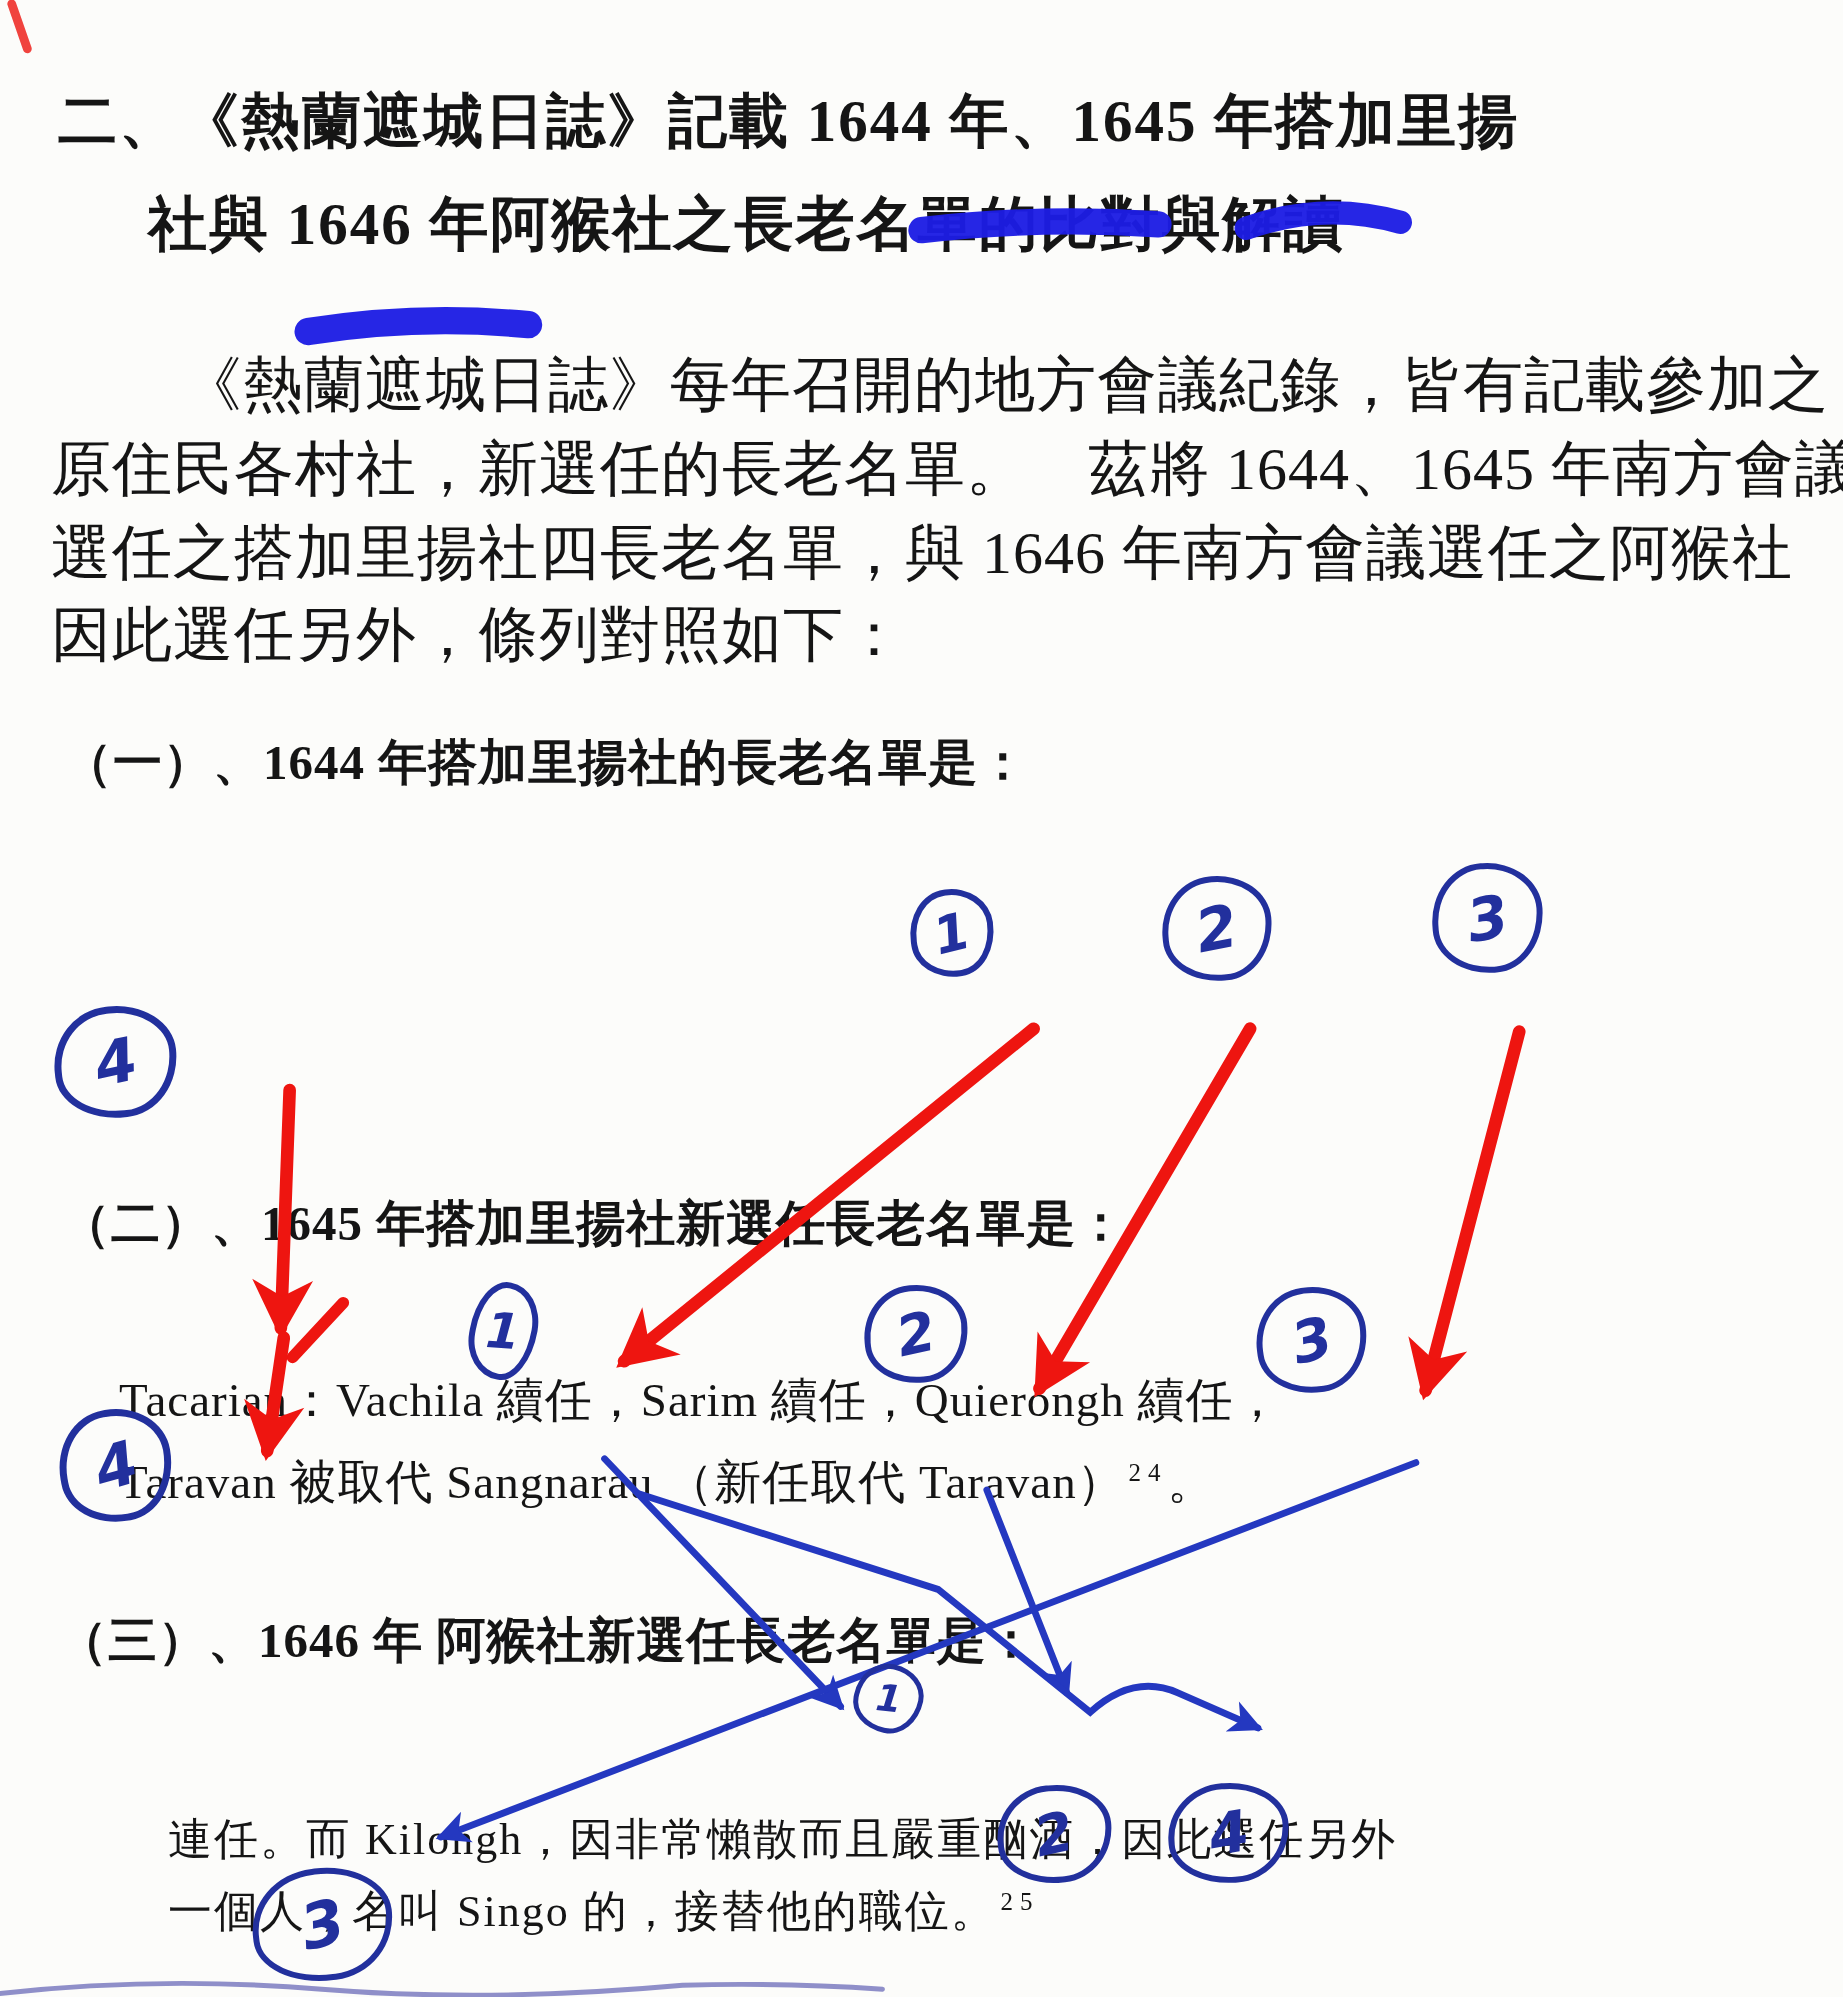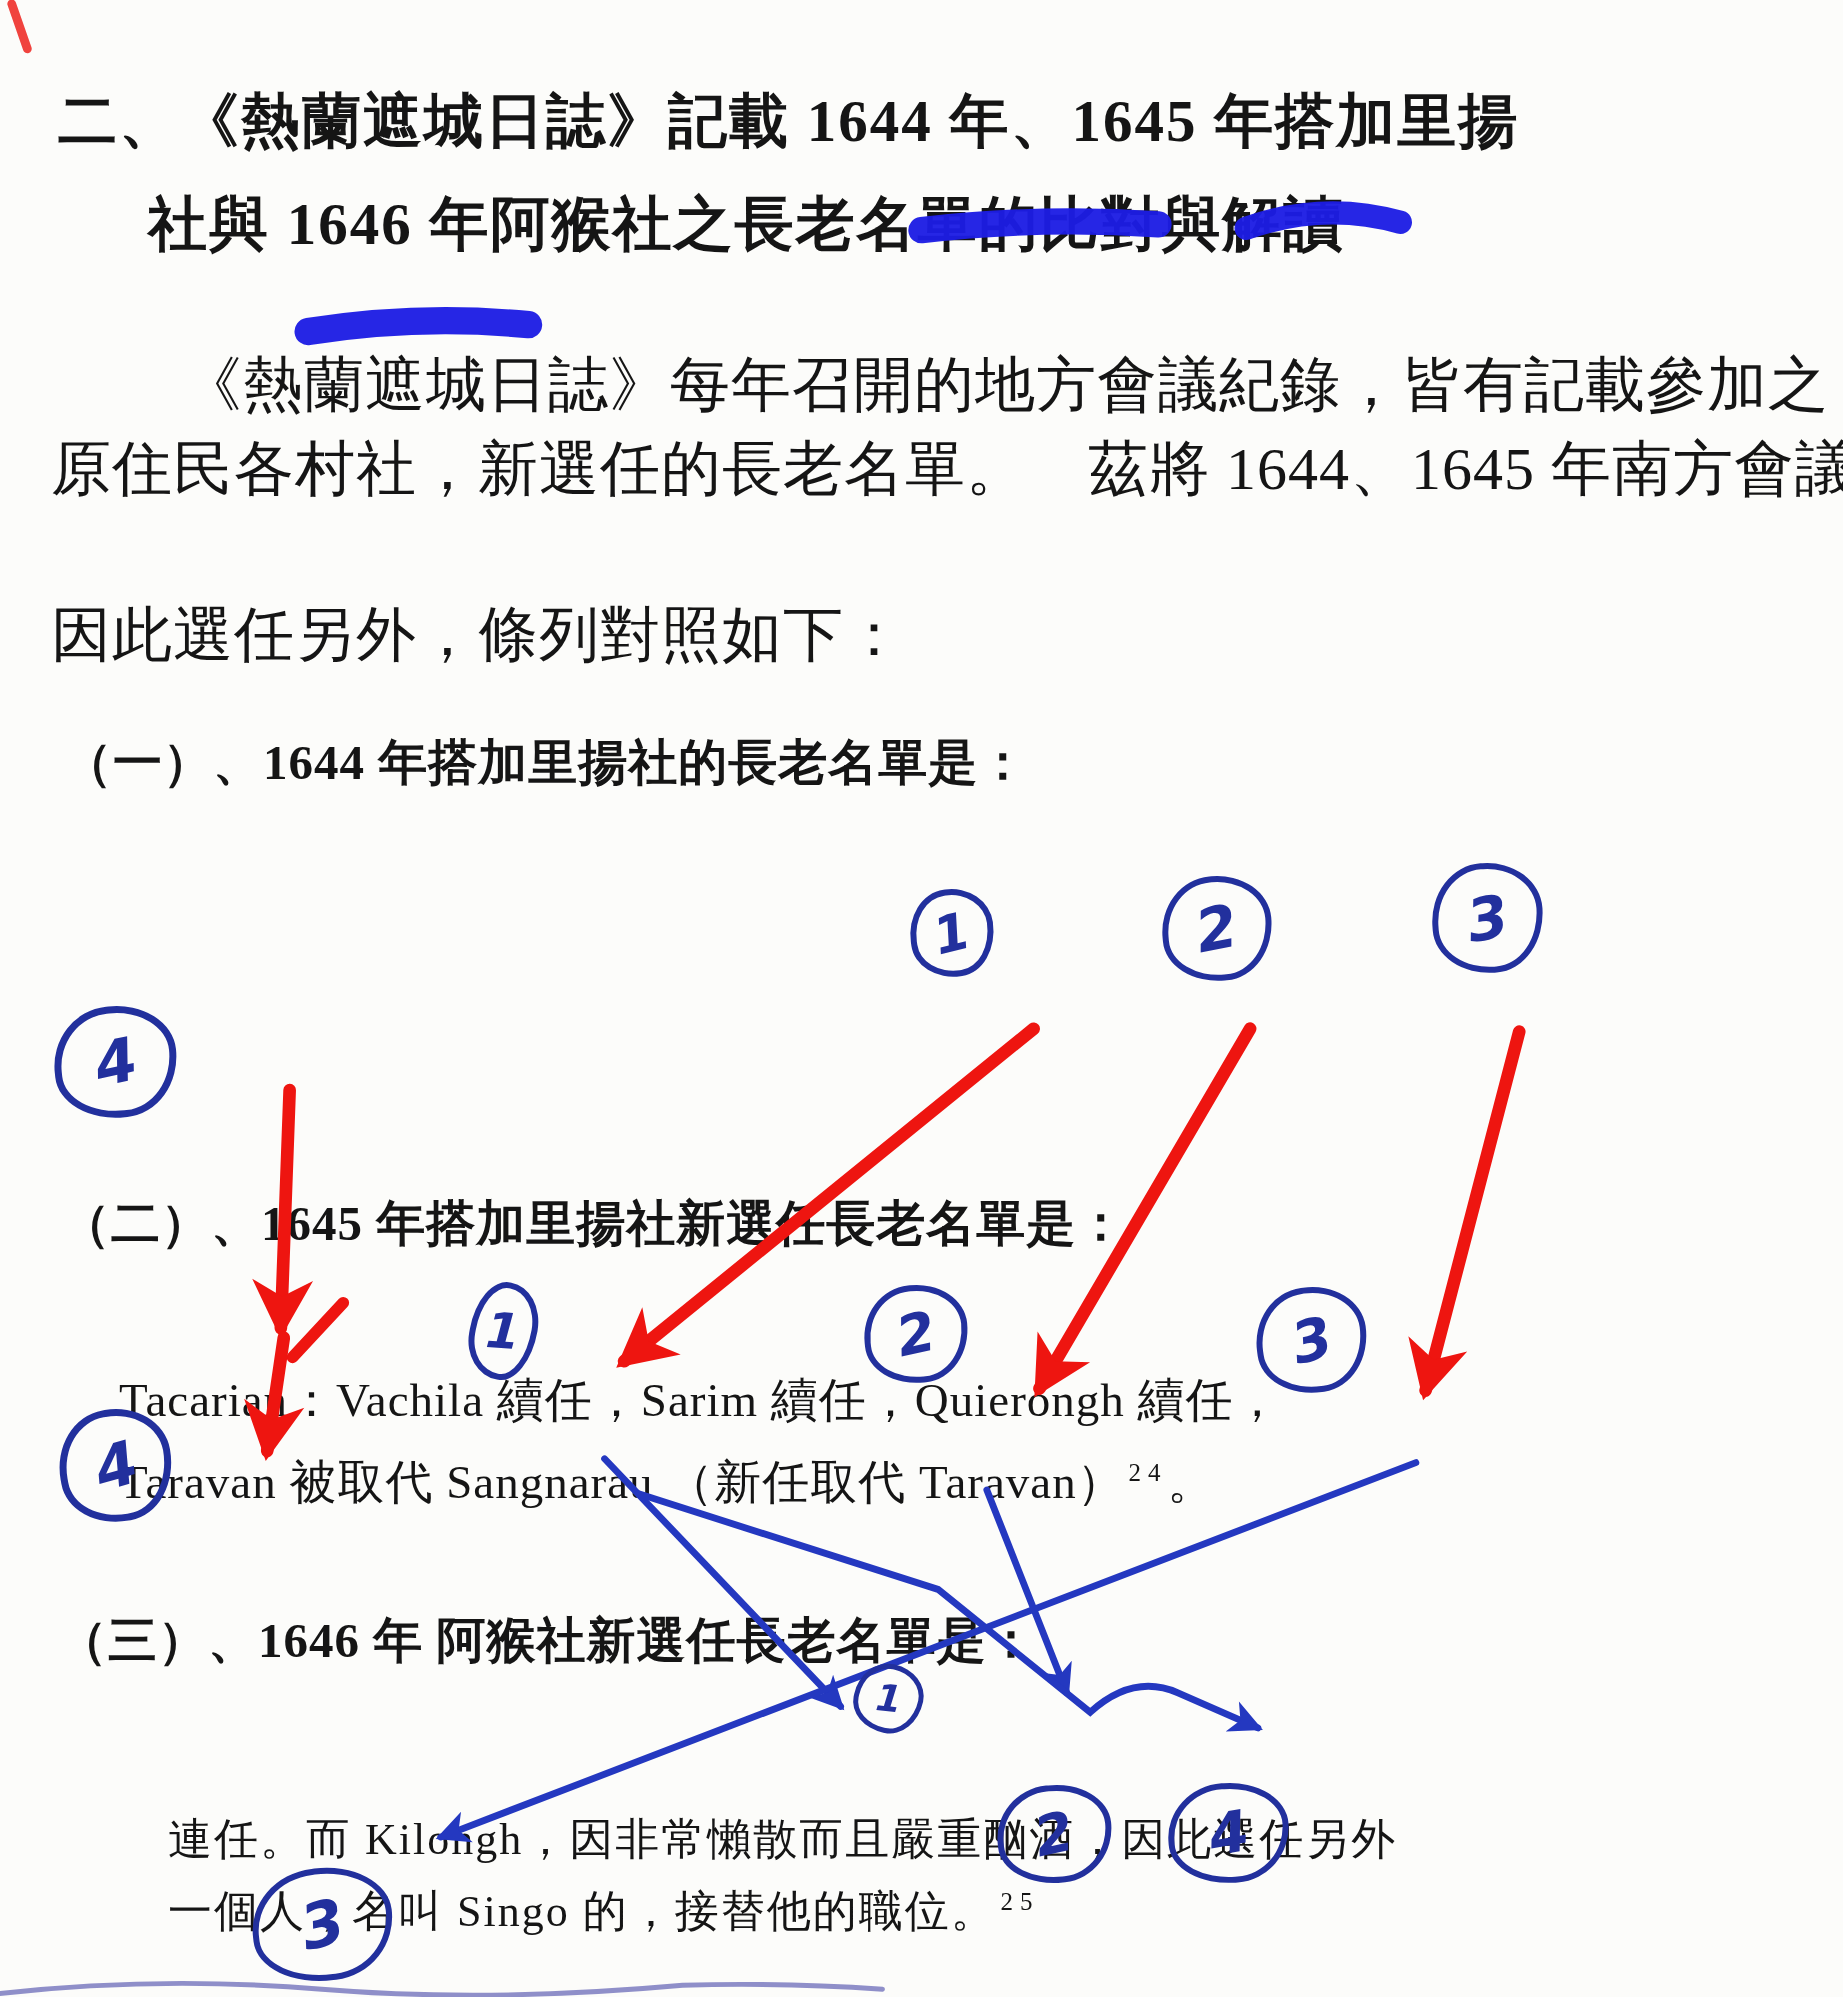--- a/index.html
+++ b/index.html
@@ -41,20 +41,21 @@
 
 <div id="page">
 
   <div class="textlayer">
 
     <div class="line title" style="left:54px;top:90px;">二、《熱蘭遮城日誌》記載 1644 年、1645 年搭加里揚</div>
     <div class="line title" style="left:144px;top:193px;">社與 1646 年阿猴社之長老名單的比對與解讀</div>
 
     <div class="line body" style="left:178px;top:353px;">《熱蘭遮城日誌》每年召開的地方會議紀錄，皆有記載參加之</div>
     <div class="line body" style="left:47px;top:437px;">原住民各村社，新選任的長老名單。　茲將 1644、1645 年南方會議</div>
+    <div class="line body" style="left:47px;top:521px;">選任之搭加里揚社四長老名單，與 1646 年南方會議選任之阿猴社</div>
     <div class="line body" style="left:47px;top:603px;">因此選任另外，條列對照如下：</div>
 
     <div class="line heading" style="left:59px;top:737px;">（一）、1644 年搭加里揚社的長老名單是：</div>
 
 
     <div class="line heading" style="left:57px;top:1198px;">（二）、1645 年搭加里揚社新選任長老名單是：</div>
 
     <div class="line entry" style="left:115px;top:1375px;">Tacarian：Vachila 續任，Sarim 續任，Quierongh 續任，</div>
     <div class="line entry" style="left:115px;top:1457px;"><span>Taravan 被取代 Sangnarau （新任取代 Taravan）</span><span class="sup">24</span><span>。</span></div>
 

